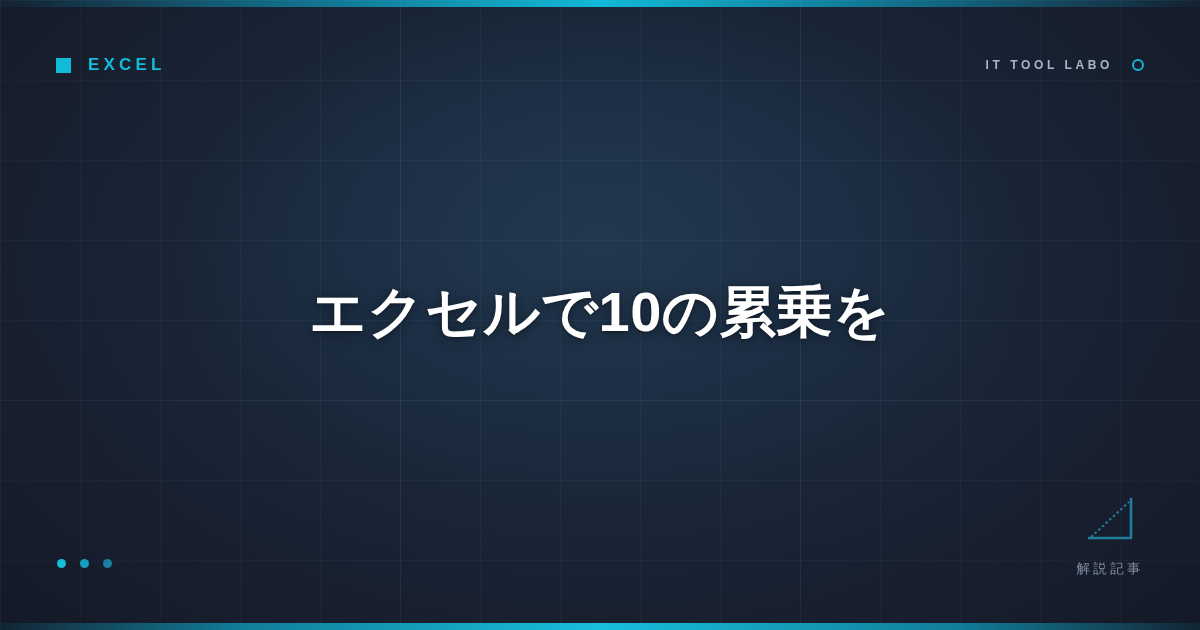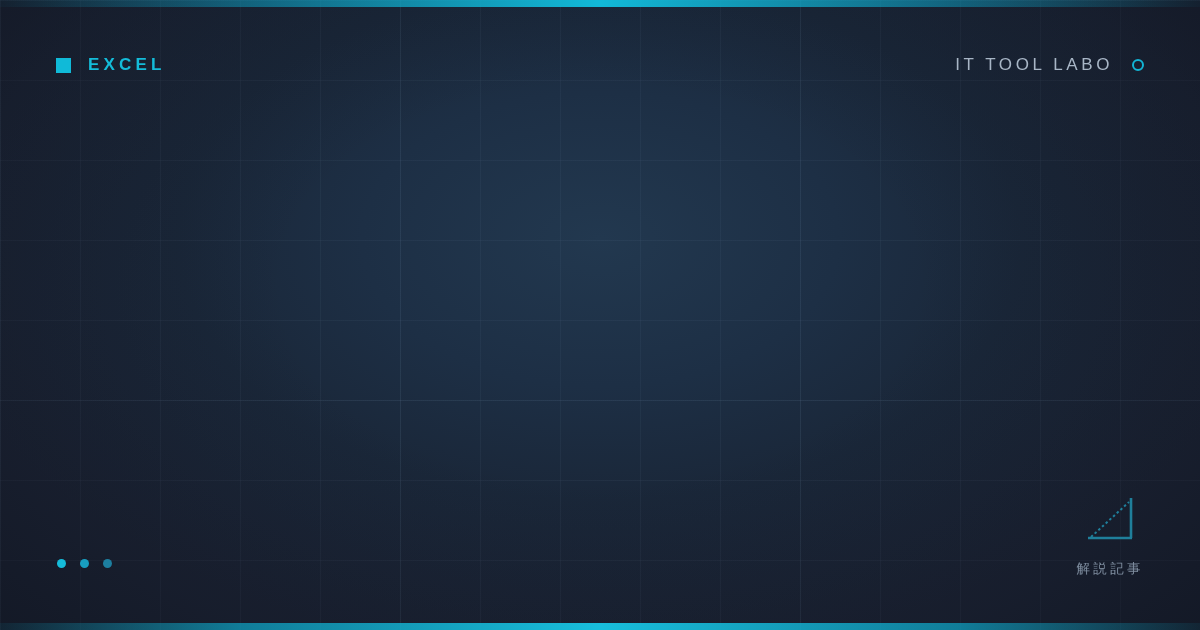--- a/index.html
+++ b/index.html
@@ -85,22 +85,22 @@
   .brand-text {
     color:#14bcd9;
     font-size:17px;
     font-weight:bold;
     letter-spacing:4.2px;
   }
 
   .brand-right { display:flex; align-items:center; gap:19px; }
   .site-text {
     color:#a8b6c6;
-    font-size:17px;
-    font-weight:normal;
+    font-size:12px;
+    font-weight:bold;
     letter-spacing:3.6px;
   }
   .brand-ring {
     width:12px; height:12px;
     border:2px solid #12b4d4;
     border-radius:50%;
     display:block;
   }
 
   
@@ -162,20 +162,21 @@
       <span class="brand-square"></span>
       <span class="brand-text">EXCEL</span>
     </div>
     <div class="brand-right">
       <span class="site-text">IT TOOL LABO</span>
       <span class="brand-ring"></span>
     </div>
   </div>
 
   <div class="title-wrap">
+    <div class="title-line">エクセルで10の累乗を</div>
   </div>
 
   <div class="dots">
     <span class="dot d1"></span>
     <span class="dot d2"></span>
     <span class="dot d3"></span>
   </div>
 
   <div class="badge">
     <svg class="badge-icon" viewBox="0 0 56 50">

